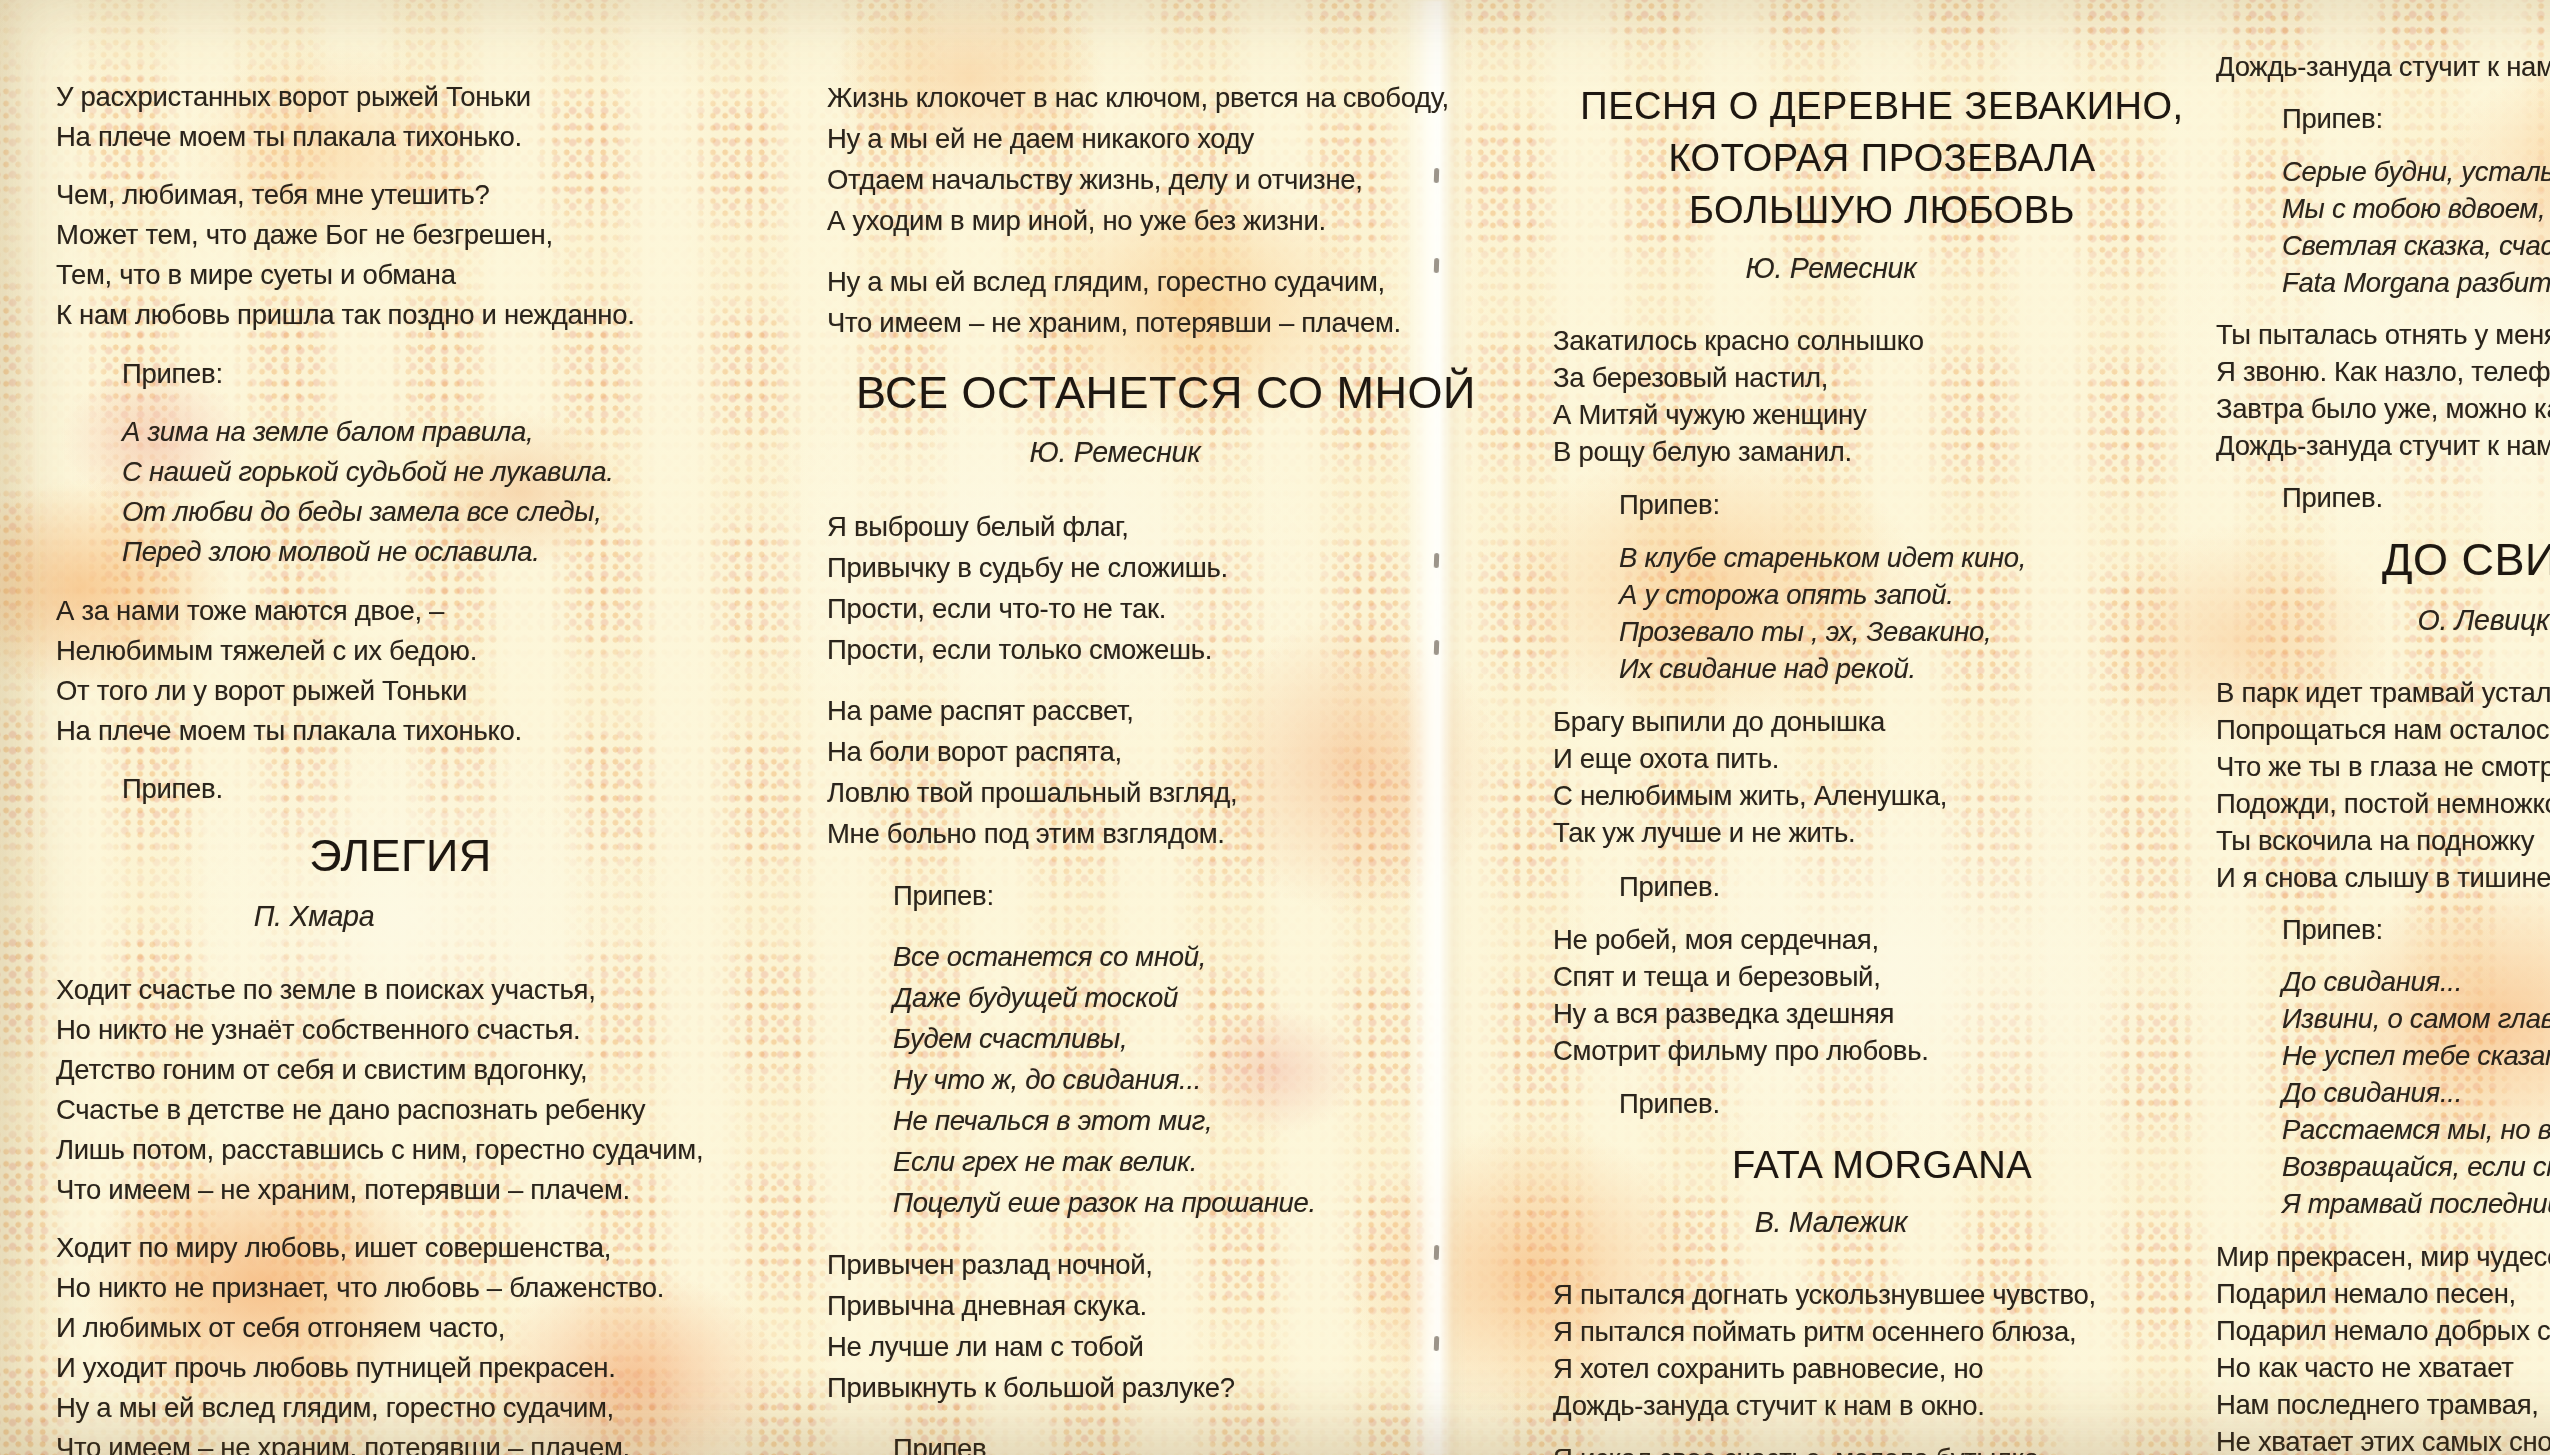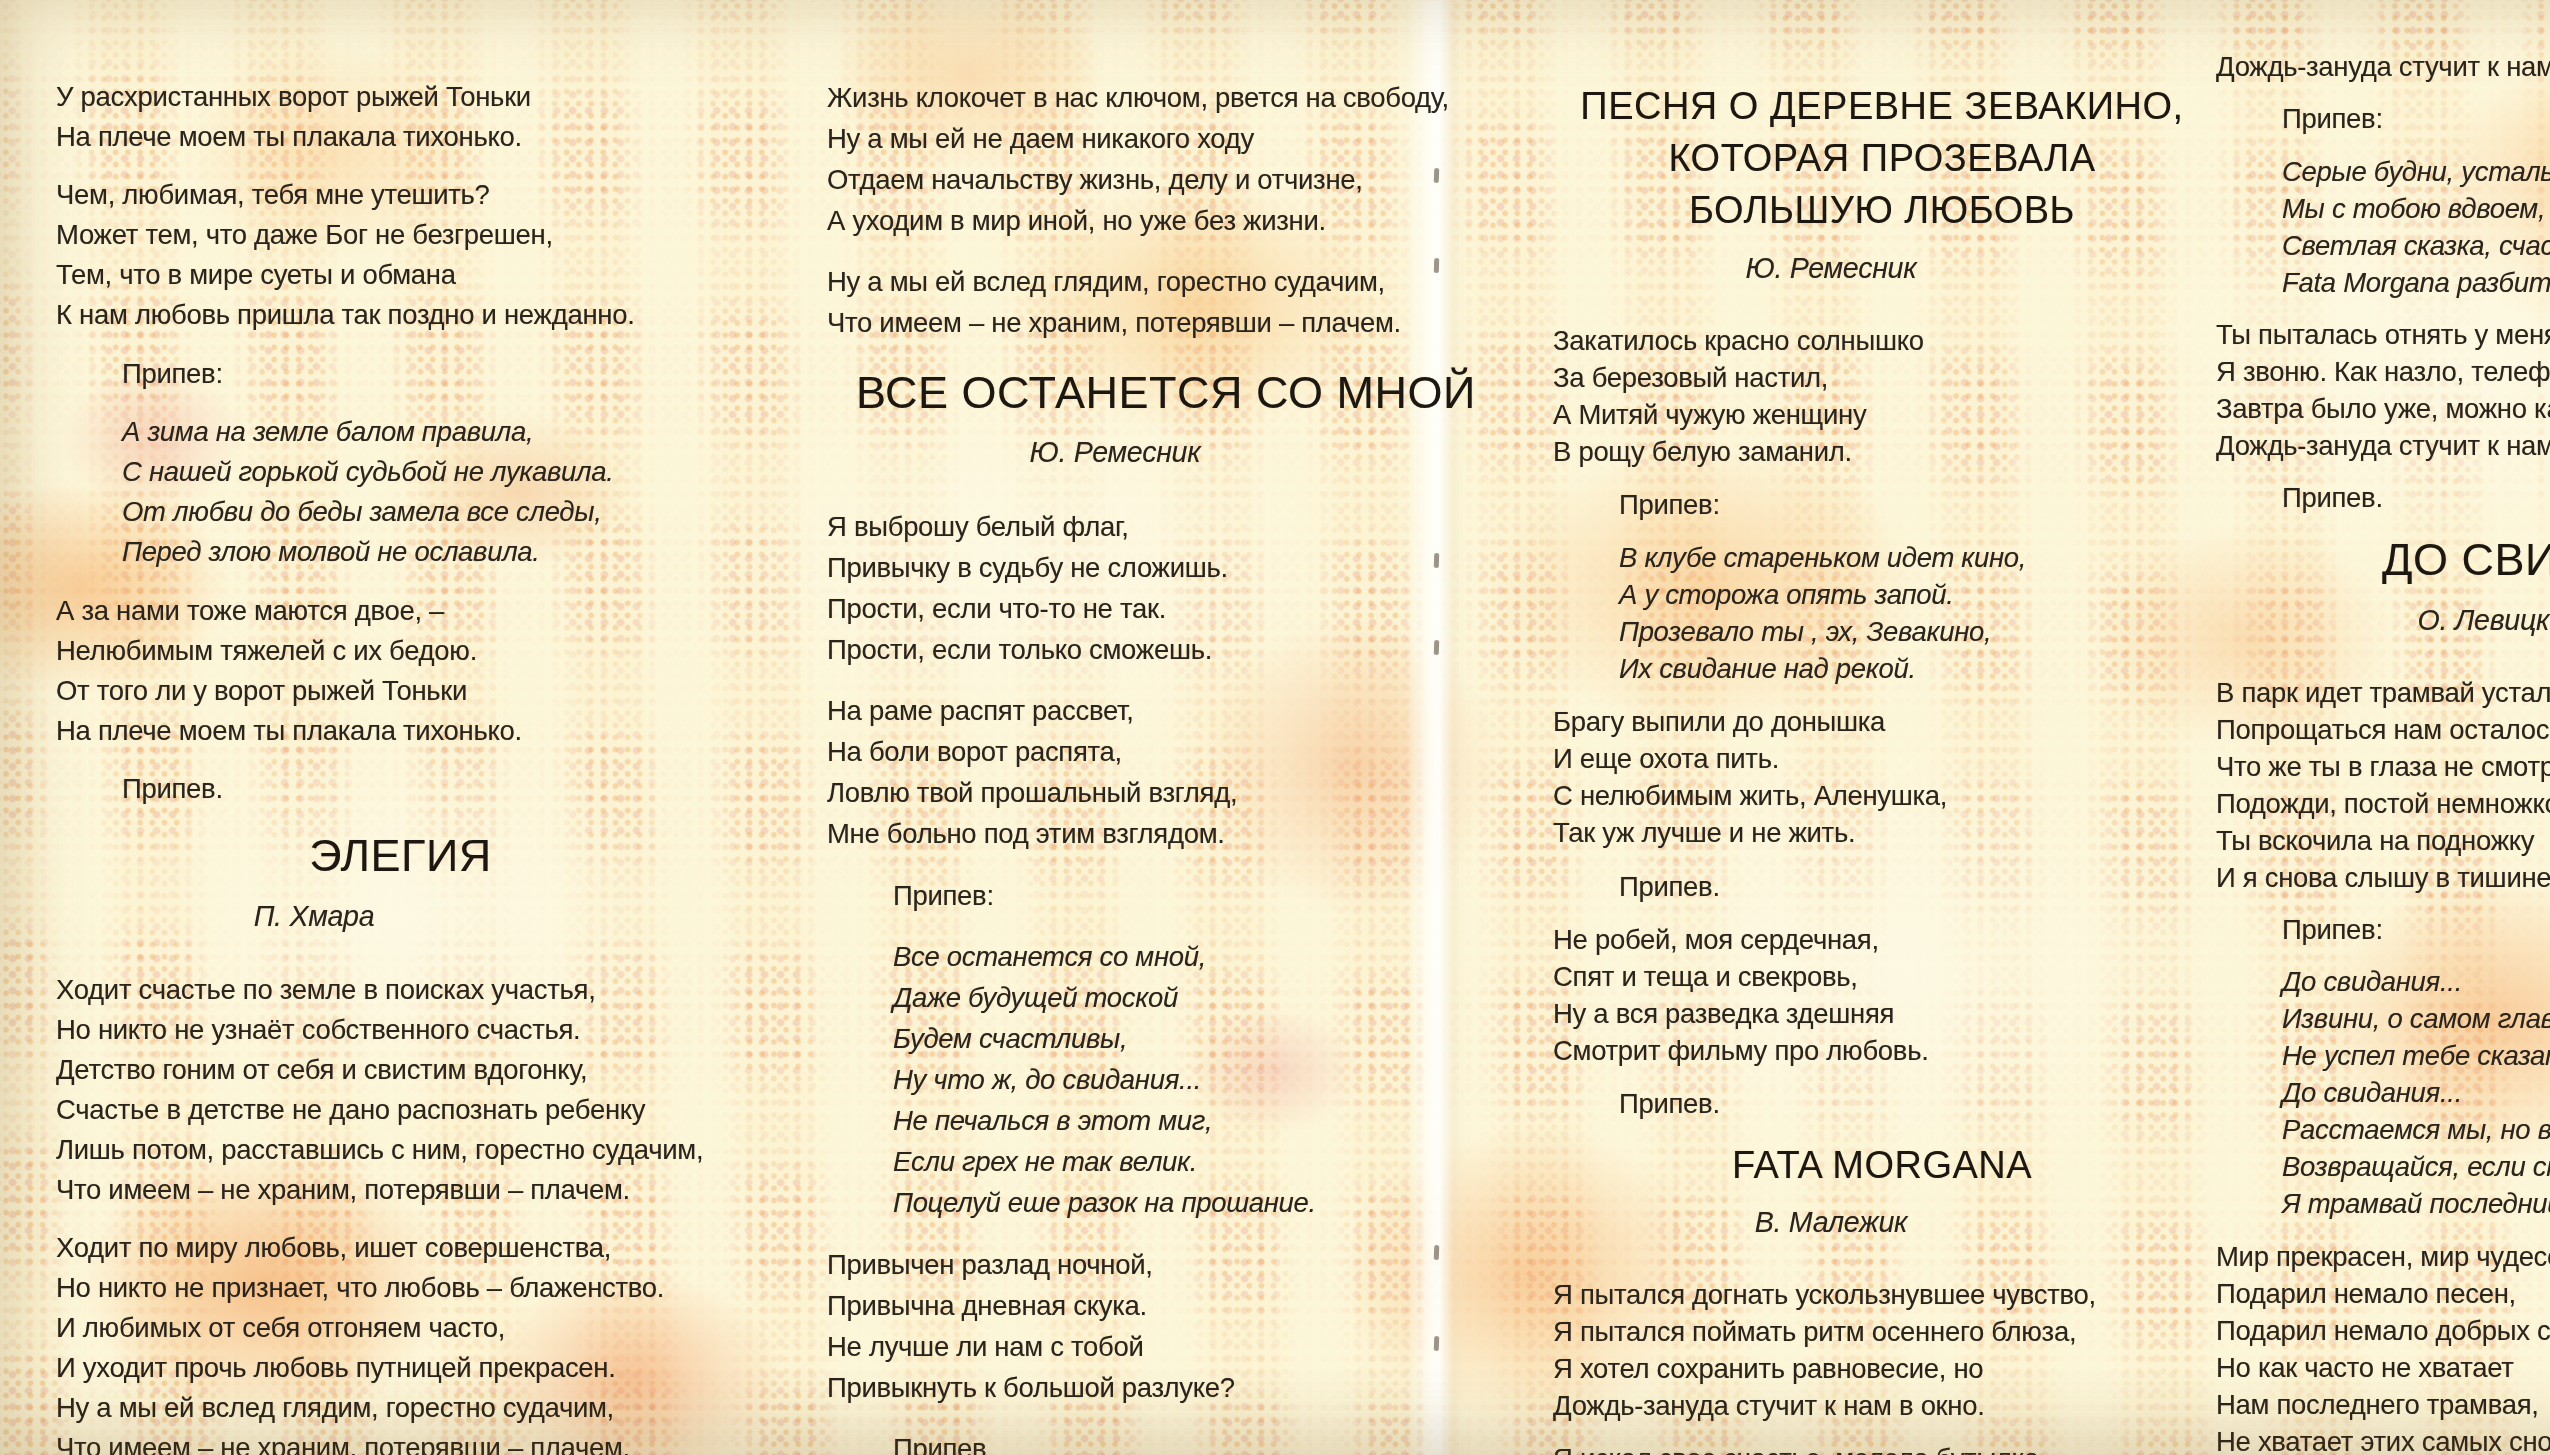--- a/index.html
+++ b/index.html
@@ -259,21 +259,21 @@
       </div>
       <div class="stanza">
         <p class="line">Брагу выпили до донышка</p>
         <p class="line">И еще охота пить.</p>
         <p class="line">С нелюбимым жить, Аленушка,</p>
         <p class="line">Так уж лучше и не жить.</p>
       </div>
       <p class="chorus-label">Припев.</p>
       <div class="stanza">
         <p class="line">Не робей, моя сердечная,</p>
-        <p class="line">Спят и теща и свекровь,</p>
+        <p class="line">Спят и теща и березовый,</p>
         <p class="line">Ну а вся разведка здешняя</p>
         <p class="line">Смотрит фильму про любовь.</p>
       </div>
       <p class="chorus-label">Припев.</p>
       <div class="song-title">
         <p>FATA MORGANA</p>
       </div>
       <p class="song-author">В. Малежик</p>
       <div class="stanza">
         <p class="line">Я пытался догнать ускользнувшее чувство,</p>

